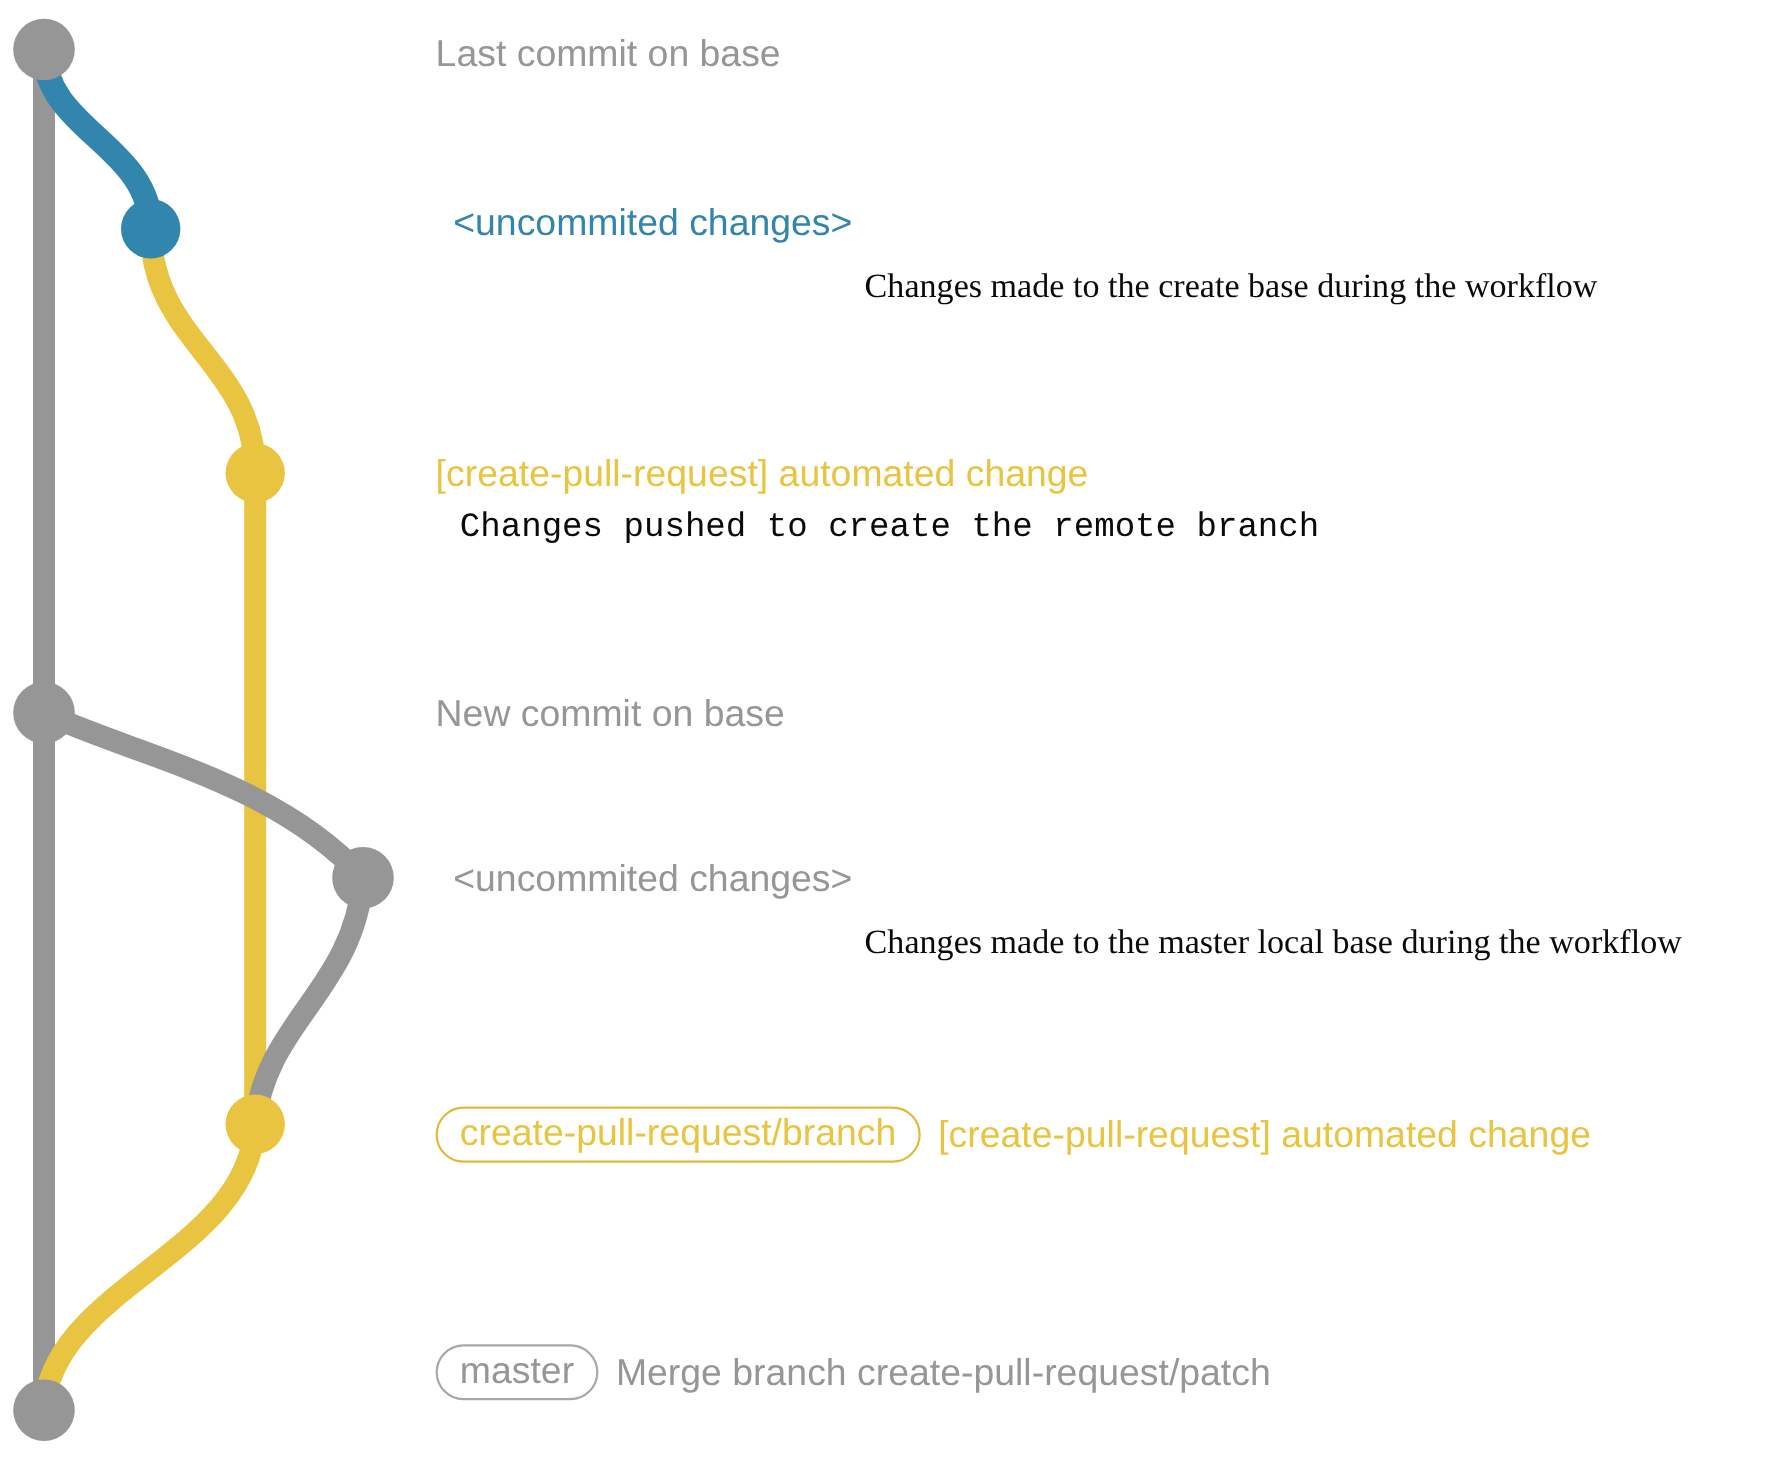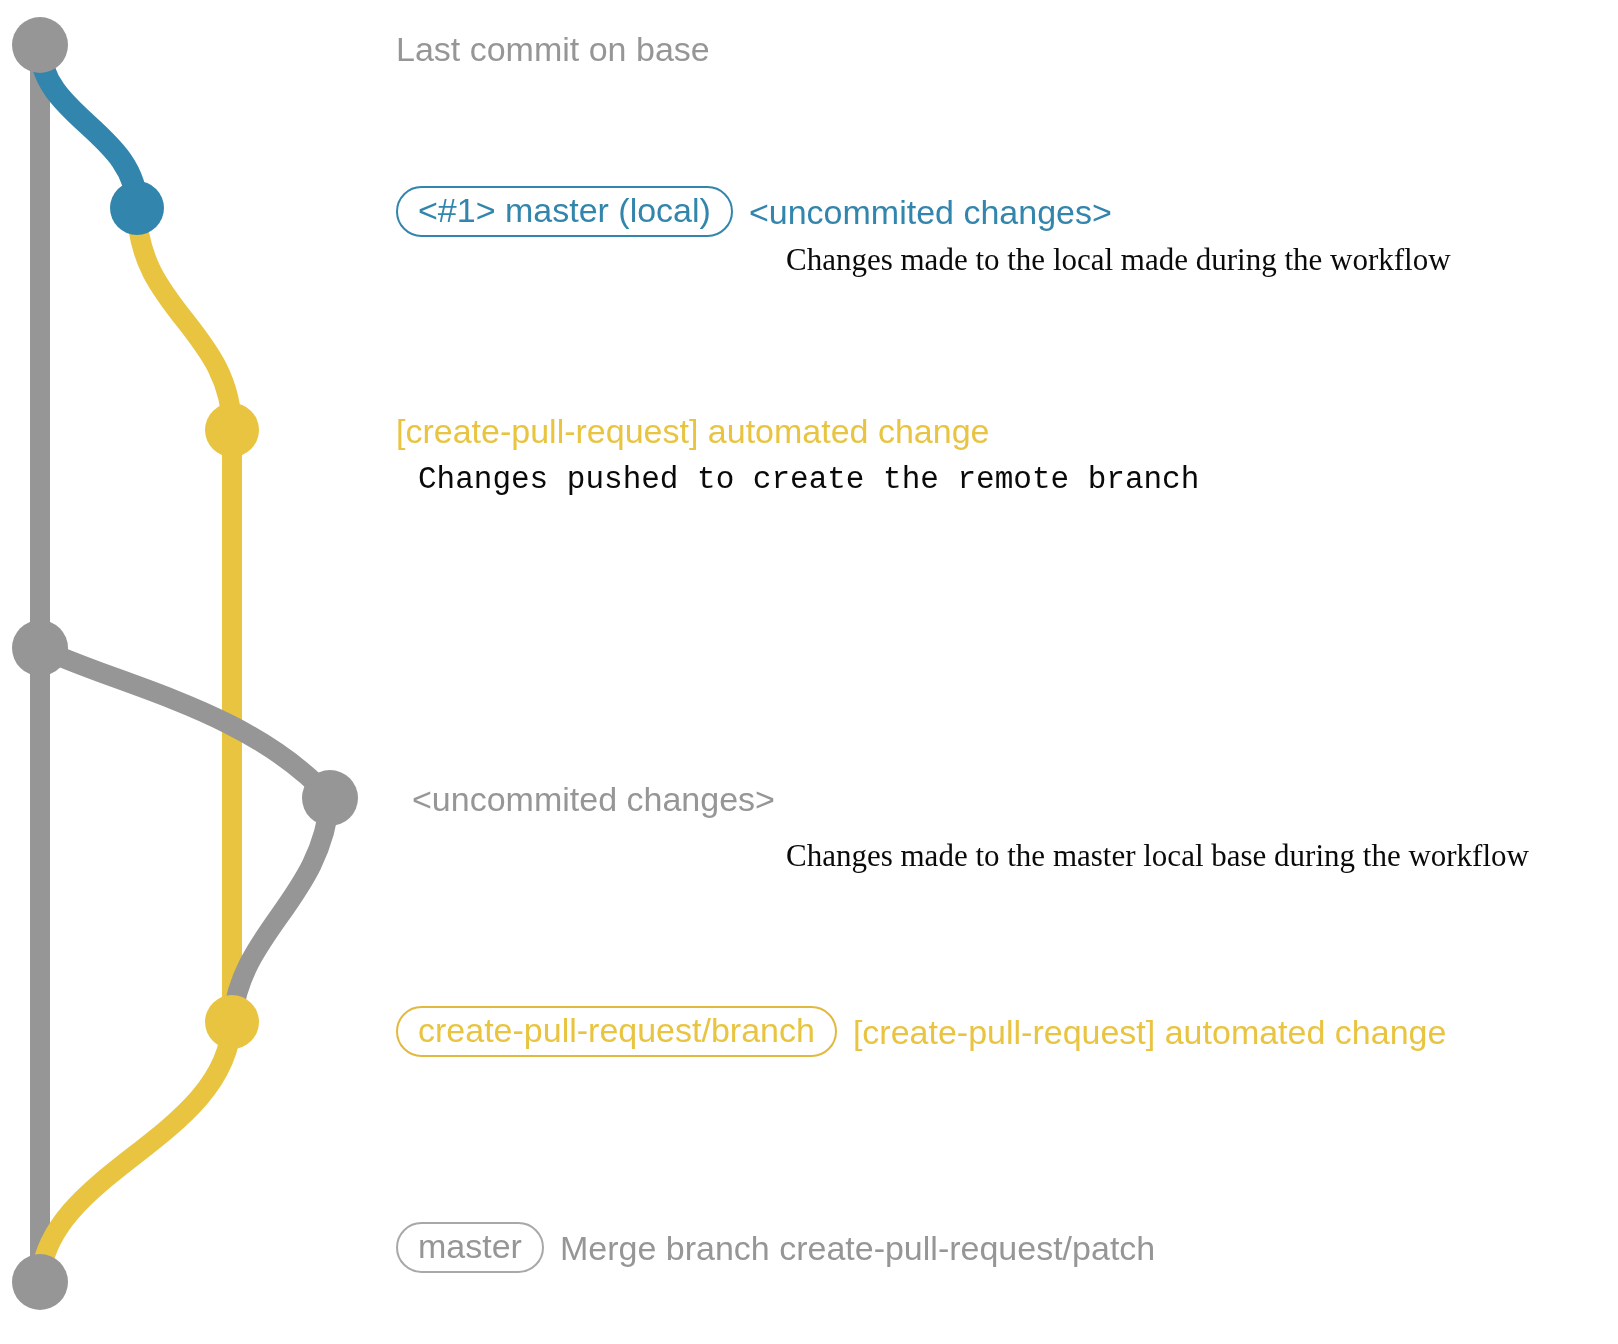--- a/index.html
+++ b/index.html
@@ -100,33 +100,37 @@
 <div class="labels-layer">
 
   <div class="row" style="top: 32px;">
     <div class="row-head">
       <span class="headline gray">Last commit on base</span>
     </div>
   </div>
 
   <div class="row" style="top: 186px;">
     <div class="row-head">
-      <span class="badge blue">&lt;#1&gt; master (local)</span>
       <span class="headline blue with-gap">&lt;uncommited changes&gt;</span>
     </div>
-    <div class="desc" style="left: 390px; top: 58px;">Changes made to the local made during the workflow</div>
+    <div class="desc" style="left: 390px; top: 58px;">Changes made to the create base during the workflow</div>
   </div>
 
   <div class="row" style="top: 414px;">
     <div class="row-head">
       <span class="headline yellow">[create-pull-request] automated change</span>
     </div>
     <div class="desc" style="left: 22px; top: 50px; font-family: Liberation Mono, monospace;">Changes pushed to create the remote branch</div>
   </div>
 
+  <div class="row" style="top: 632px;">
+    <div class="row-head">
+      <span class="headline gray">New commit on base</span>
+    </div>
+  </div>
 
   <div class="row" style="top: 782px;">
     <div class="row-head">
       <span class="headline gray with-gap">&lt;uncommited changes&gt;</span>
     </div>
     <div class="desc" style="left: 390px; top: 58px;">Changes made to the master local base during the workflow</div>
   </div>
 
   <div class="row" style="top: 1006px;">
     <div class="row-head">

